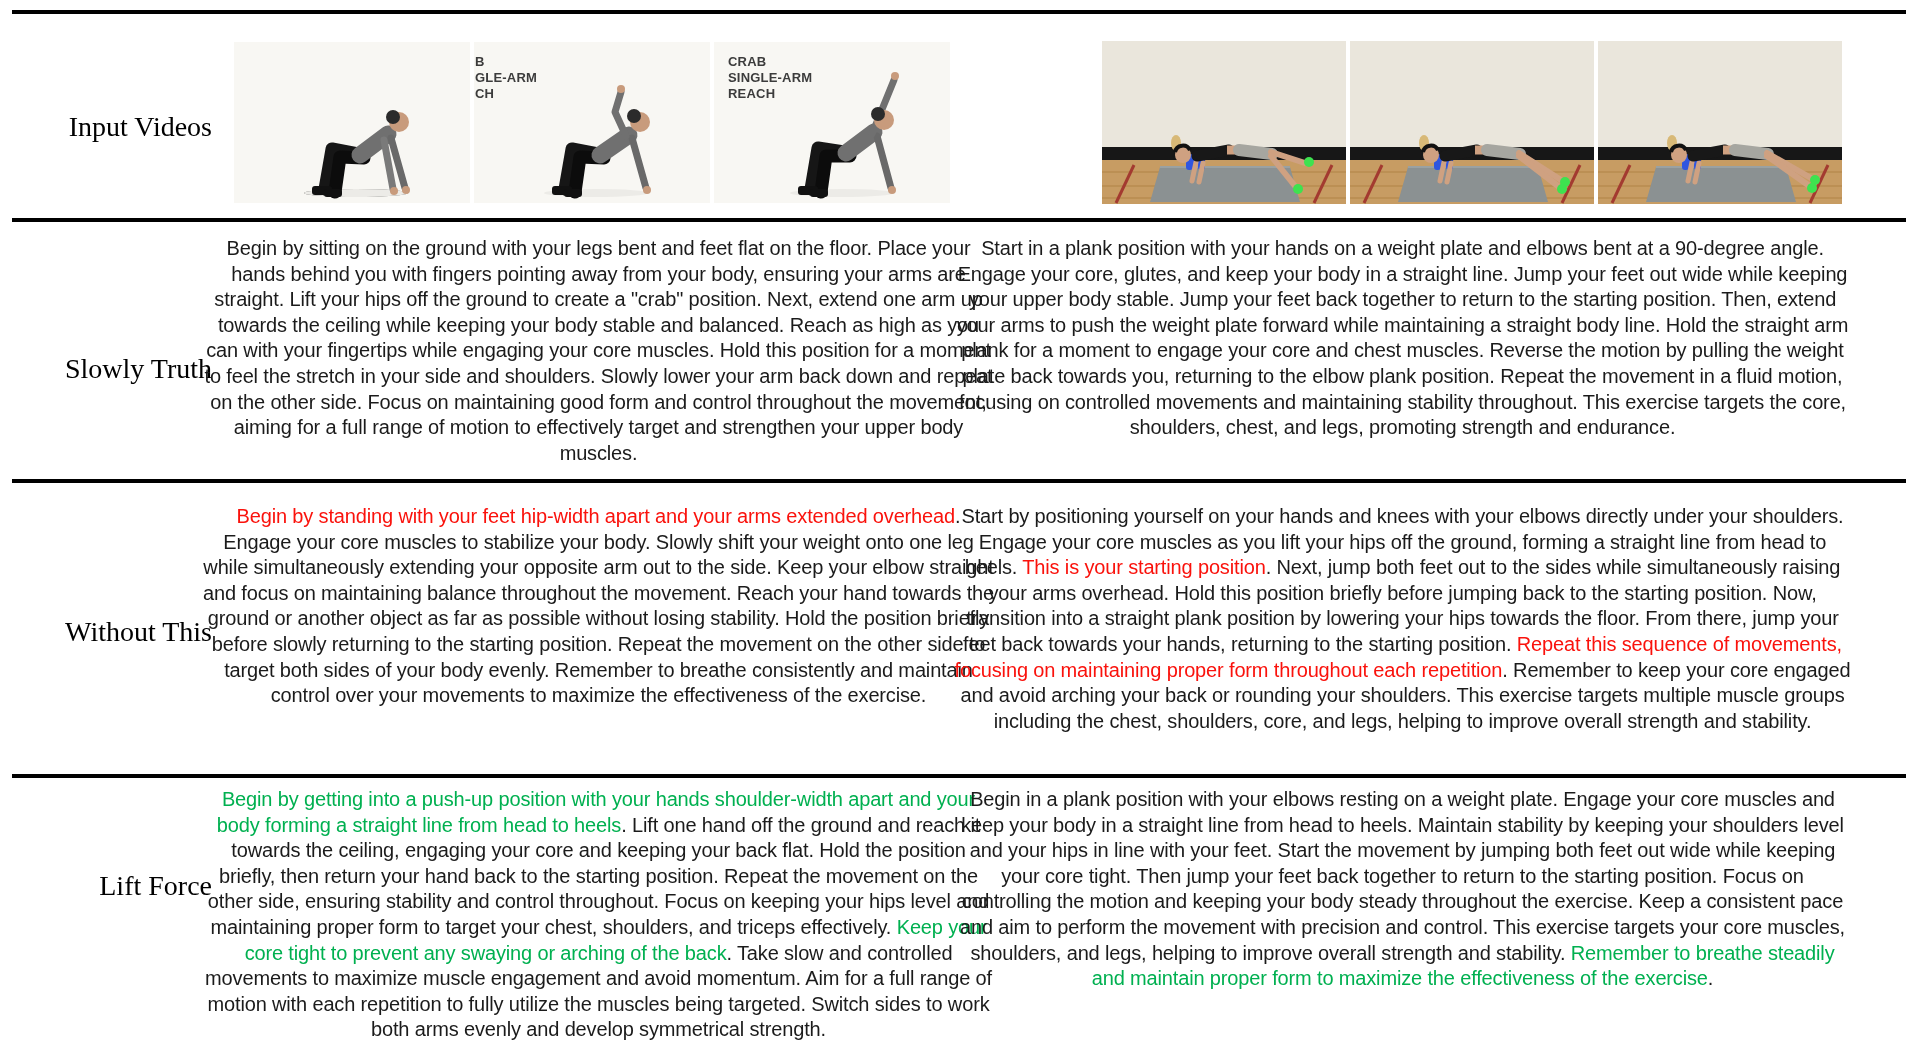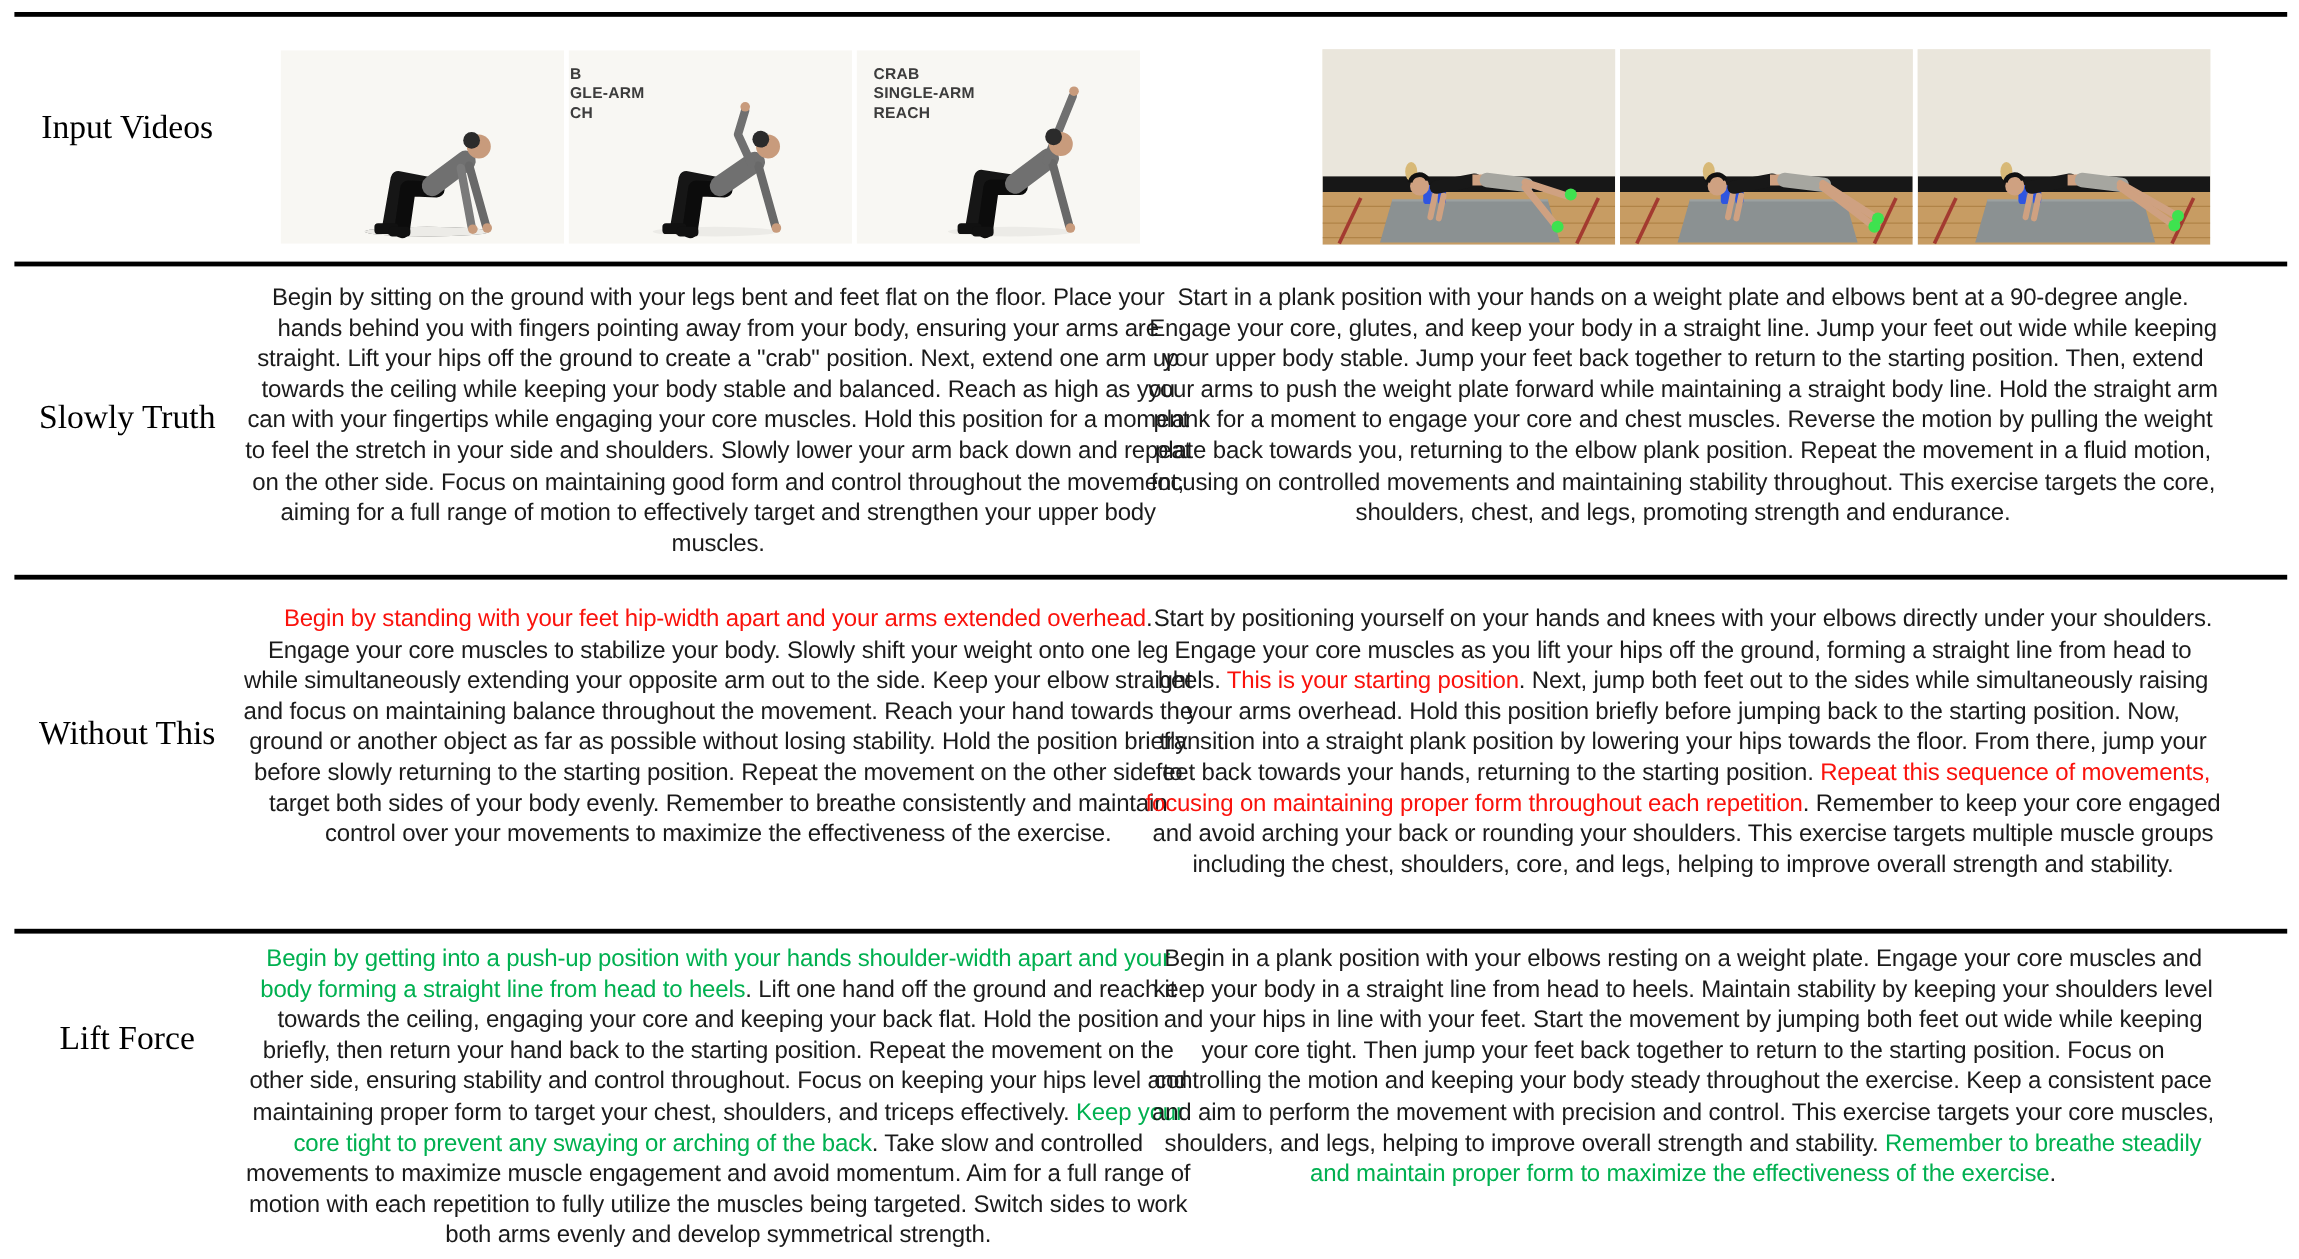--- a/index.html
+++ b/index.html
@@ -9,24 +9,25 @@
     background:#ffffff;
     font-family:"Liberation Sans", sans-serif;
     overflow:hidden;
   }
   .rule{
     position:absolute;left:12px;width:1894px;height:4px;
     background:#000;
   }
   .row-label{
     position:absolute;left:0;width:212px;
-    text-align:center;
+    text-align:right;
     font-family:"Liberation Serif", serif;
     font-size:28px;color:#000;
     white-space:nowrap;
+    margin-top:20px;
   }
   .desc{
     position:absolute;
     font-size:20px;line-height:25.6px;
     letter-spacing:-0.15px;
     color:#1b1b1b;
     text-align:center;
   }
   .desc.col-left{left:201px;width:795px;}
   .desc.col-right{left:954px;width:897px;}

